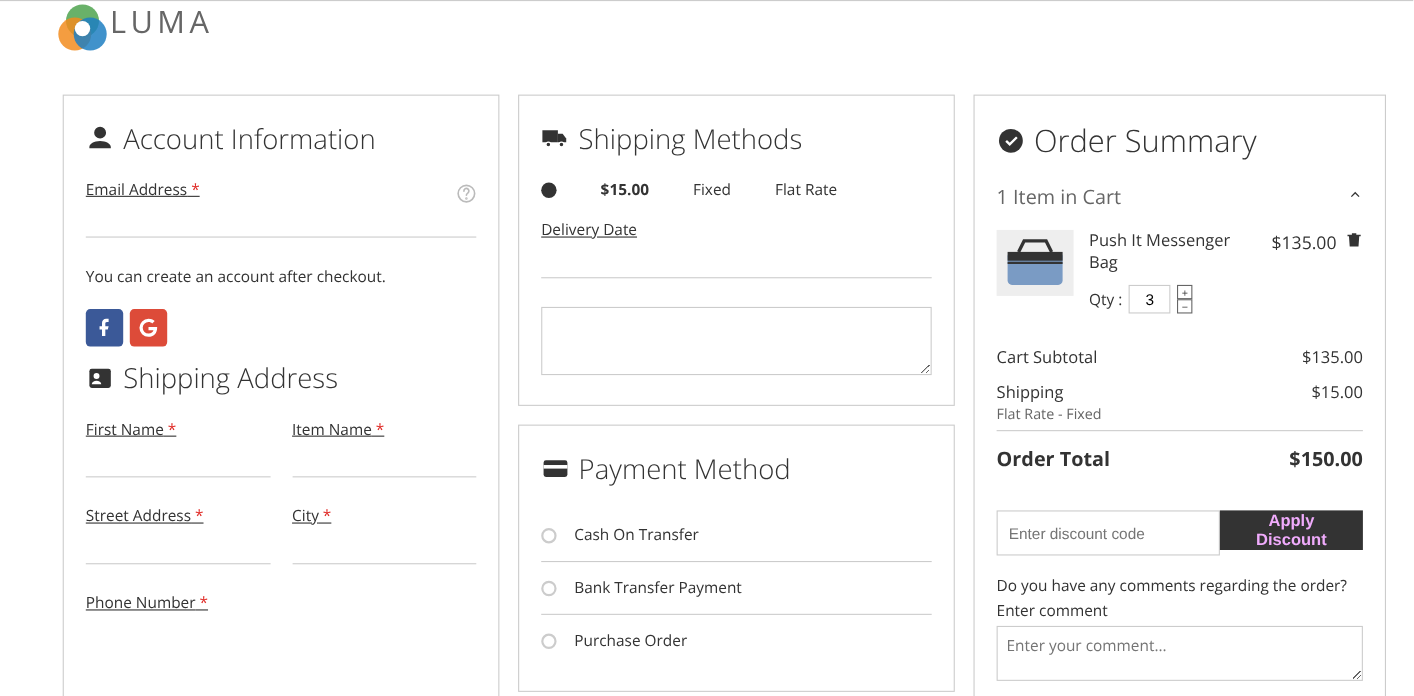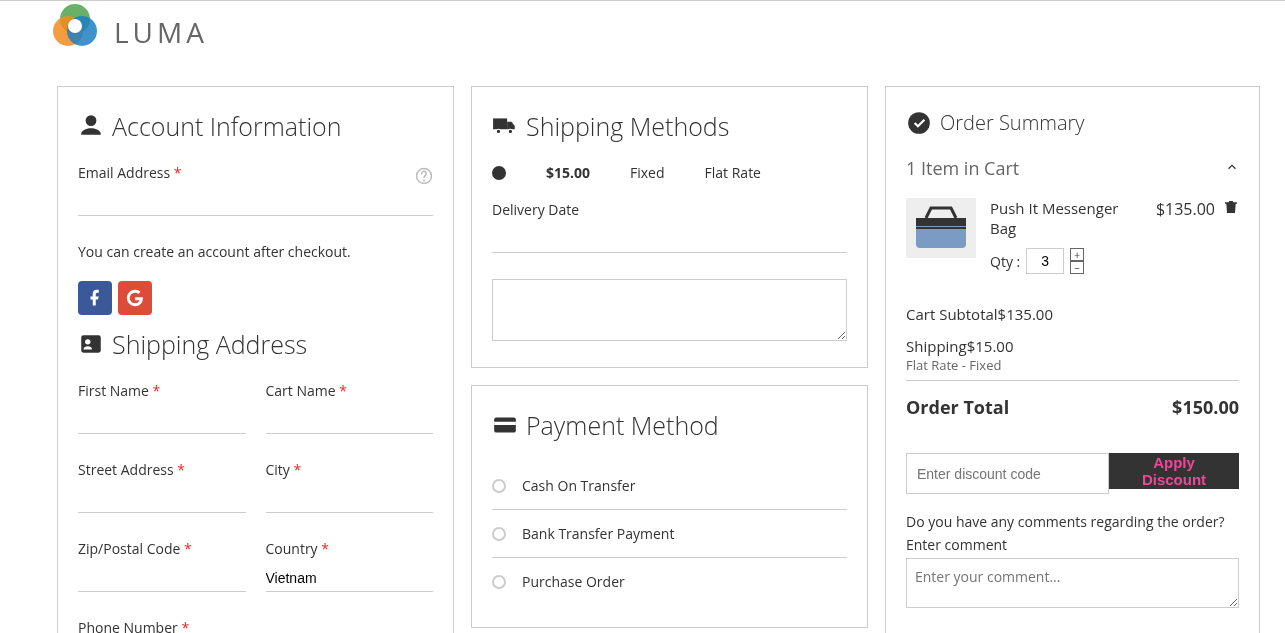--- a/index.html
+++ b/index.html
@@ -1,65 +1,65 @@
 <!DOCTYPE html>
 <html><head>
 <meta charset="utf-8">
 <style>
 * { box-sizing: border-box; margin: 0; padding: 0; }
 body { font-family: 'Open Sans', -apple-system, Helvetica, Arial, sans-serif; color: #333; background: #fff; font-size: 14px; }
 .top-rule { border-top: 1px solid #ccc; margin-top: 0; }
 .page { width: 1285px; min-height: 633px; position: relative; }
-.logo { position: absolute; left: 50px; top: 0px; display: flex; align-items: flex-end; gap: 14px; }
+.logo { position: absolute; left: 50px; top: 0px; display: flex; align-items: flex-start; }
 .logo-text { font-size: 28px; letter-spacing: 4px; color: #666; font-weight: 400; }
 .cols { position: absolute; left: 57px; top: 85px; display: flex; gap: 17px; }
 .panel { border: 1px solid #ccc; background: #fff; padding: 22px 20px; }
 .col1 { width: 397px; }
 .col2 { width: 397px; display:flex; flex-direction:column; gap:17px;}
 .col3 { width: 375px; }
 .heading { font-size: 25px; font-weight: 300; color: #333; display: flex; align-items: center; gap: 8px; margin-bottom: 20px; }
 .heading svg, .heading .ico { width: 26px; height: 26px; }
-.label { font-size: 14px; color: #333; margin-bottom: 6px; display:block;}
+.label { font-size: 14px; color: #333; margin-bottom: 6px; display:block;text-decoration:underline;}
 .required::after { content: " *"; color: #e02b27; }
 .uinput { width: 100%; border: none; border-bottom: 1px solid #ccc; height: 28px; font-size: 14px; outline: none; background: transparent;}
 .hint { font-size: 14px; color: #333; margin-top: 18px; margin-bottom: 20px;}
 .email-wrap { position: relative; }
 .help-icon { position: absolute; right: 0; top: 4px; color: #bbb; }
 .social { display: flex; gap: 6px; margin-bottom: 12px;}
 .sbtn { width: 34px; height: 34px; border-radius: 4px; display:flex; align-items:center; justify-content:center; color:#fff; font-weight:bold; font-size:18px; cursor:pointer;}
 .fb { background:#3b5998; }
 .gg { background:#dd4b39; }
 .row2 { display:flex; gap:20px; }
 .row2 > div { flex:1; }
 .fgroup { margin-bottom: 26px; }
 .ship-row { display:flex; align-items:center; gap:40px; margin-bottom:18px;}
 .ship-row .radio { width:14px; height:14px; background:#333; border-radius:50%; }
 .ship-row .price { font-weight:700; }
 .textarea { width:100%; height:62px; border:1px solid #ccc; resize:both; padding:6px; font-family:inherit;}
 .pay-row { display:flex; align-items:center; gap:16px; padding:14px 0; border-bottom:1px solid #ccc; }
 .pay-row .radio-o { width:14px; height:14px; border:2px solid #ccc; border-radius:50%; }
-.summary-head { font-size:20px; font-weight:300; }
+.summary-head { font-size:28px; font-weight:300; }
 .cart-toggle { display:flex; justify-content:space-between; align-items:center; color:#666; margin-bottom:18px; cursor:pointer;}
 .cart-item { display:flex; gap:14px; align-items:flex-start; margin-bottom:24px;}
 .thumb { width:70px; height:60px; background:#eee; display:flex; align-items:center; justify-content:center; }
 .item-mid { flex:1; }
 .item-name { font-size:15px; margin-bottom:10px;}
 .qty-row { display:flex; align-items:center; gap:6px; }
 .qty-input { width:38px; height:26px; border:1px solid #ccc; text-align:center; font-size:14px;}
 .steppers { display:flex; flex-direction:column; }
 .stepbtn { width:14px; height:13px; border:1px solid #666; display:flex; align-items:center; justify-content:center; font-size:10px; line-height:1; cursor:pointer; background:#fff;}
 .item-right { text-align:right; display:flex; align-items:flex-start; gap:8px;}
 .item-price { font-size:16px; }
 .trash { cursor:pointer; }
-.totals .trow { display:flex; padding:6px 0; font-size:15px;}
+.totals .trow { display:flex; justify-content:space-between; padding:6px 0; font-size:15px;}
 .totals .sub { font-size:13px; color:#666; }
 .order-total { display:flex; justify-content:space-between; font-size:18px; font-weight:700; padding:14px 0; border-top:1px solid #ccc; margin-top:6px; margin-bottom:20px;}
 .discount-row { display:flex; margin-bottom:18px;}
 .discount-input { flex:1; height:41px; border:1px solid #ccc; padding:0 10px; font-size:14px;}
-.discount-btn { height:36px; background:#333; color:#ec4899; border:none; padding:0 18px; font-size:15px; font-weight:600; cursor:pointer;}
+.discount-btn { height:36px; background:#333; color:#f0abfc; border:none; padding:0 18px; font-size:15px; font-weight:600; cursor:pointer;}
 .comment-area { width:100%; height:50px; border:1px solid #ccc; padding:8px; font-family:inherit; font-size:14px; color:#999;}
 .comment-q { font-size:14px; margin-bottom:4px;}
 </style>
 </head>
 <body>
 <div class="top-rule"></div>
 
 <div class="page">
   <div class="logo">
     <svg width="50" height="50" viewBox="0 0 50 50">
@@ -115,46 +115,36 @@
           </svg>
         <span>Shipping Address</span>
       </div>
 
       <div class="row2 fgroup">
         <div>
           <label class="label required">First Name</label>
           <input class="uinput" type="text" style="">
         </div>
         <div>
-          <label class="label required">Cart Name</label>
+          <label class="label required">Item Name</label>
           <input class="uinput" type="text" style="">
         </div>
       </div>
 
       <div class="row2 fgroup">
         <div>
           <label class="label required">Street Address</label>
           <input class="uinput" type="text" style="">
         </div>
         <div>
           <label class="label required">City</label>
           <input class="uinput" type="text" style="">
         </div>
       </div>
 
-      <div class="row2 fgroup">
-        <div>
-          <label class="label required">Zip/Postal Code</label>
-          <input class="uinput" type="text" style="">
-        </div>
-        <div>
-          <label class="label required">Country</label>
-          <input class="uinput" type="text" value="Vietnam" style="">
-        </div>
-      </div>
 
       <div class="fgroup" style="margin-bottom:0;">
         <label class="label required">Phone Number</label>
       </div>
     </div>
 
     <div class="col2">
       <div class="panel">
         <div class="heading">
           <svg viewBox="0 0 24 24" fill="#333">

